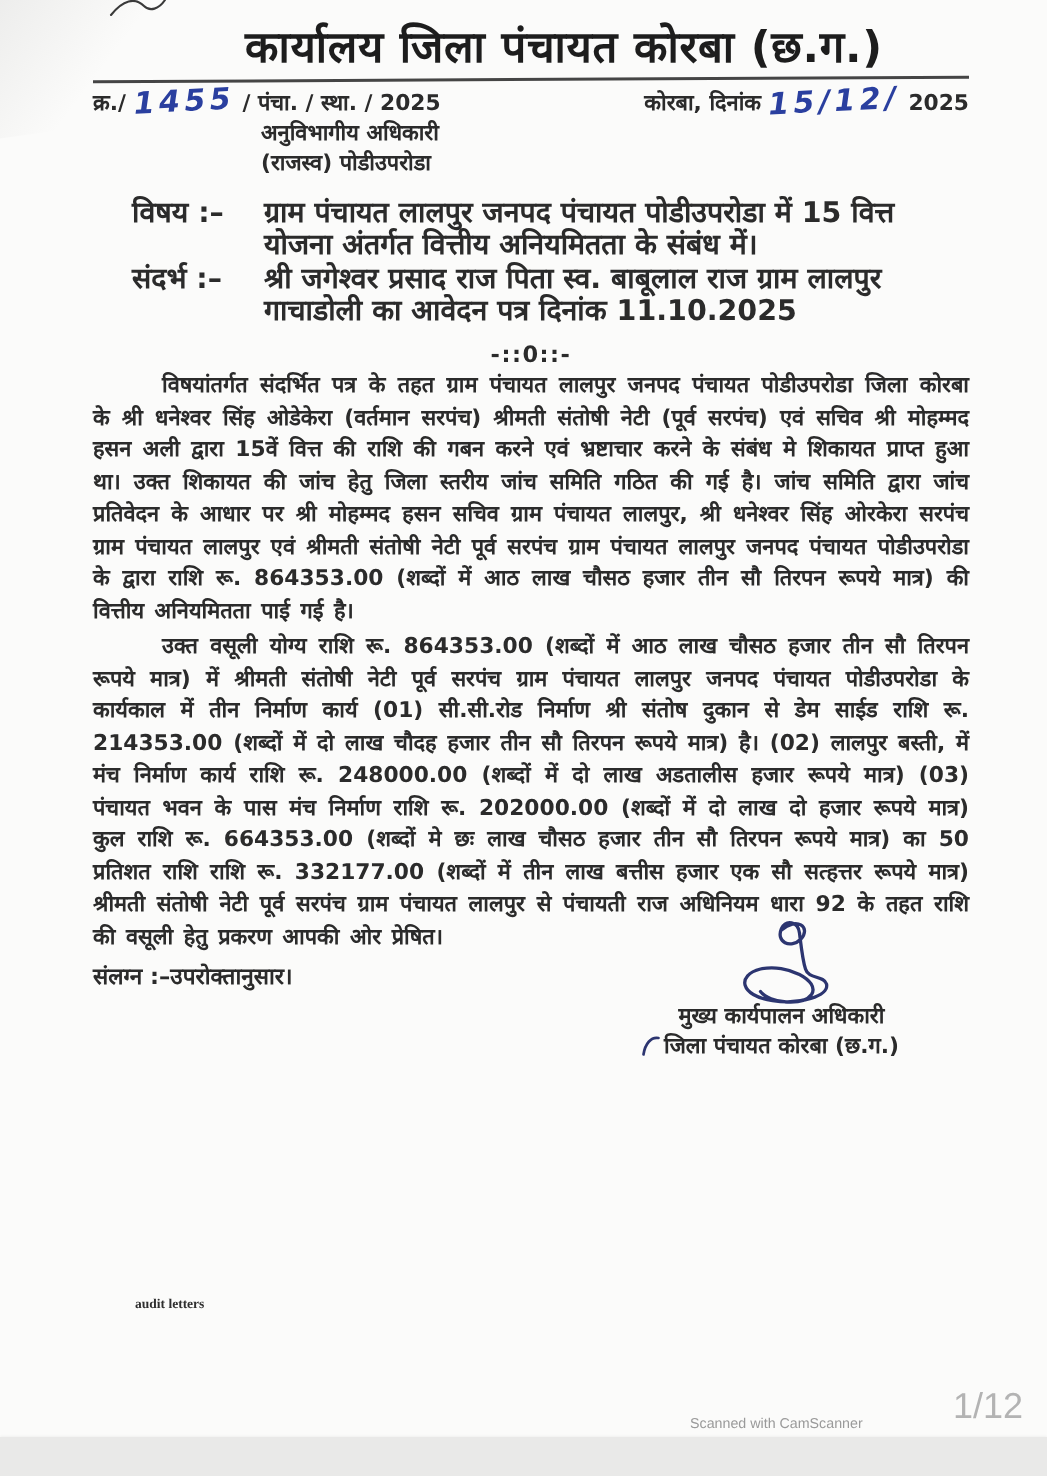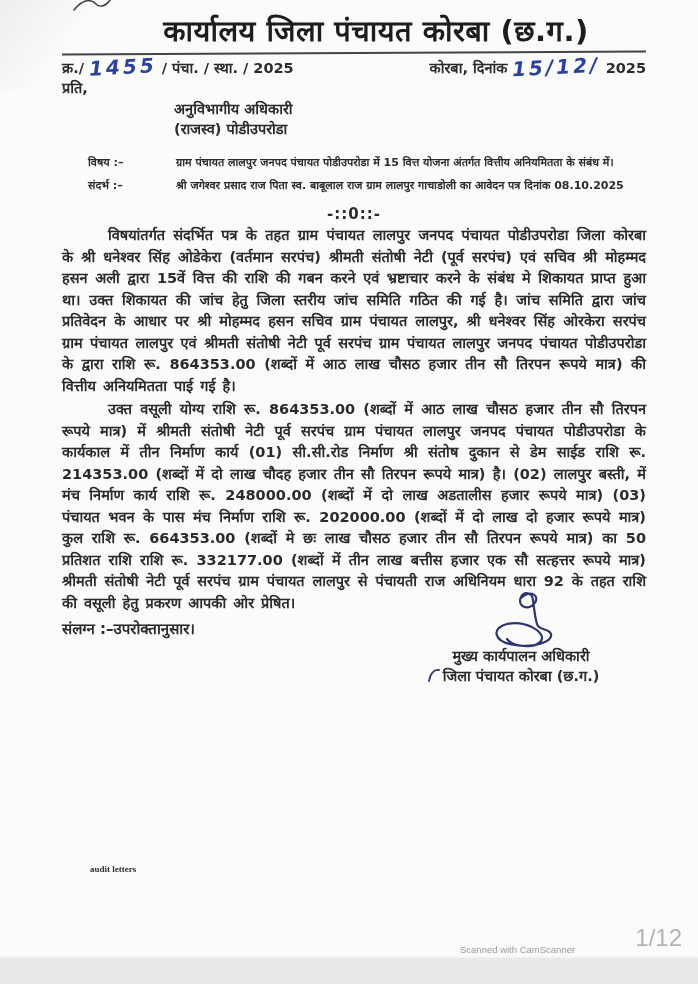--- a/index.html
+++ b/index.html
@@ -57,21 +57,21 @@
     transform:rotate(-3deg) translateY(1px);
     padding:0 5px;
     line-height:14px;
   }
   .salutation{font-size:14.5px;font-weight:600;margin-top:0px;}
   .addressee{margin-left:112px;margin-top:2px;font-size:14.5px;font-weight:600;line-height:20px;}
   .subject-row{
     display:flex;
     margin-left:26px;
     margin-top:13px;
-    font-size:11px;
+    font-size:19px;
     font-weight:600;
     line-height:21px;
   }
   .subject-row .label{width:88px;flex:none;}
   .subject-row .content{flex:1;}
   .subject-row.tight{margin-top:2px;}
   .separator{
     text-align:center;
     font-size:15px;
     font-weight:bold;
@@ -142,35 +142,34 @@
 
     <div class="ref-row">
       <div>
         <span>क्र./</span><span class="hand">1455</span><span>/ पंचा. / स्था. / 2025</span>
       </div>
       <div>
         <span>कोरबा, दिनांक</span><span class="hand">15/12/</span><span>2025</span>
       </div>
     </div>
 
-    <div class="salutation">प्रति,</div>
 
     <div class="addressee">
       <div>अनुविभागीय अधिकारी</div>
       <div>(राजस्व) पोडीउपरोडा</div>
     </div>
 
     <div class="subject-row">
       <div class="label">विषय :–</div>
       <div class="content">ग्राम पंचायत लालपुर जनपद पंचायत पोडीउपरोडा में 15 वित्त योजना अंतर्गत वित्तीय अनियमितता के संबंध में।</div>
     </div>
 
     <div class="subject-row tight">
       <div class="label">संदर्भ :–</div>
-      <div class="content">श्री जगेश्वर प्रसाद राज पिता स्व. बाबूलाल राज ग्राम लालपुर गाचाडोली का आवेदन पत्र दिनांक 08.10.2025</div>
+      <div class="content">श्री जगेश्वर प्रसाद राज पिता स्व. बाबूलाल राज ग्राम लालपुर गाचाडोली का आवेदन पत्र दिनांक 11.10.2025</div>
     </div>
 
     <div class="separator">-::0::-</div>
 
     <p class="body-para">विषयांतर्गत संदर्भित पत्र के तहत ग्राम पंचायत लालपुर जनपद पंचायत पोडीउपरोडा जिला कोरबा के श्री धनेश्वर सिंह ओडेकेरा (वर्तमान सरपंच) श्रीमती संतोषी नेटी (पूर्व सरपंच) एवं सचिव श्री मोहम्मद हसन अली द्वारा 15वें वित्त की राशि की गबन करने एवं भ्रष्टाचार करने के संबंध मे शिकायत प्राप्त हुआ था। उक्त शिकायत की जांच हेतु जिला स्तरीय जांच समिति गठित की गई है। जांच समिति द्वारा जांच प्रतिवेदन के आधार पर श्री मोहम्मद हसन सचिव ग्राम पंचायत लालपुर, श्री धनेश्वर सिंह ओरकेरा सरपंच ग्राम पंचायत लालपुर एवं श्रीमती संतोषी नेटी पूर्व सरपंच ग्राम पंचायत लालपुर जनपद पंचायत पोडीउपरोडा के द्वारा राशि रू. 864353.00 (शब्दों में आठ लाख चौसठ हजार तीन सौ तिरपन रूपये मात्र) की वित्तीय अनियमितता पाई गई है।</p>
     <p class="body-para">उक्त वसूली योग्य राशि रू. 864353.00 (शब्दों में आठ लाख चौसठ हजार तीन सौ तिरपन रूपये मात्र) में श्रीमती संतोषी नेटी पूर्व सरपंच ग्राम पंचायत लालपुर जनपद पंचायत पोडीउपरोडा के कार्यकाल में तीन निर्माण कार्य (01) सी.सी.रोड निर्माण श्री संतोष दुकान से डेम साईड राशि रू. 214353.00 (शब्दों में दो लाख चौदह हजार तीन सौ तिरपन रूपये मात्र) है। (02) लालपुर बस्ती, में मंच निर्माण कार्य राशि रू. 248000.00 (शब्दों में दो लाख अडतालीस हजार रूपये मात्र) (03) पंचायत भवन के पास मंच निर्माण राशि रू. 202000.00 (शब्दों में दो लाख दो हजार रूपये मात्र) कुल राशि रू. 664353.00 (शब्दों मे छः लाख चौसठ हजार तीन सौ तिरपन रूपये मात्र) का 50 प्रतिशत राशि राशि रू. 332177.00 (शब्दों में तीन लाख बत्तीस हजार एक सौ सत्हत्तर रूपये मात्र) श्रीमती संतोषी नेटी पूर्व सरपंच ग्राम पंचायत लालपुर से पंचायती राज अधिनियम धारा 92 के तहत राशि की वसूली हेतु प्रकरण आपकी ओर प्रेषित।</p>
 
     <div class="close-row">
       <div class="enclosure">संलग्न :–उपरोक्तानुसार।</div>
 

